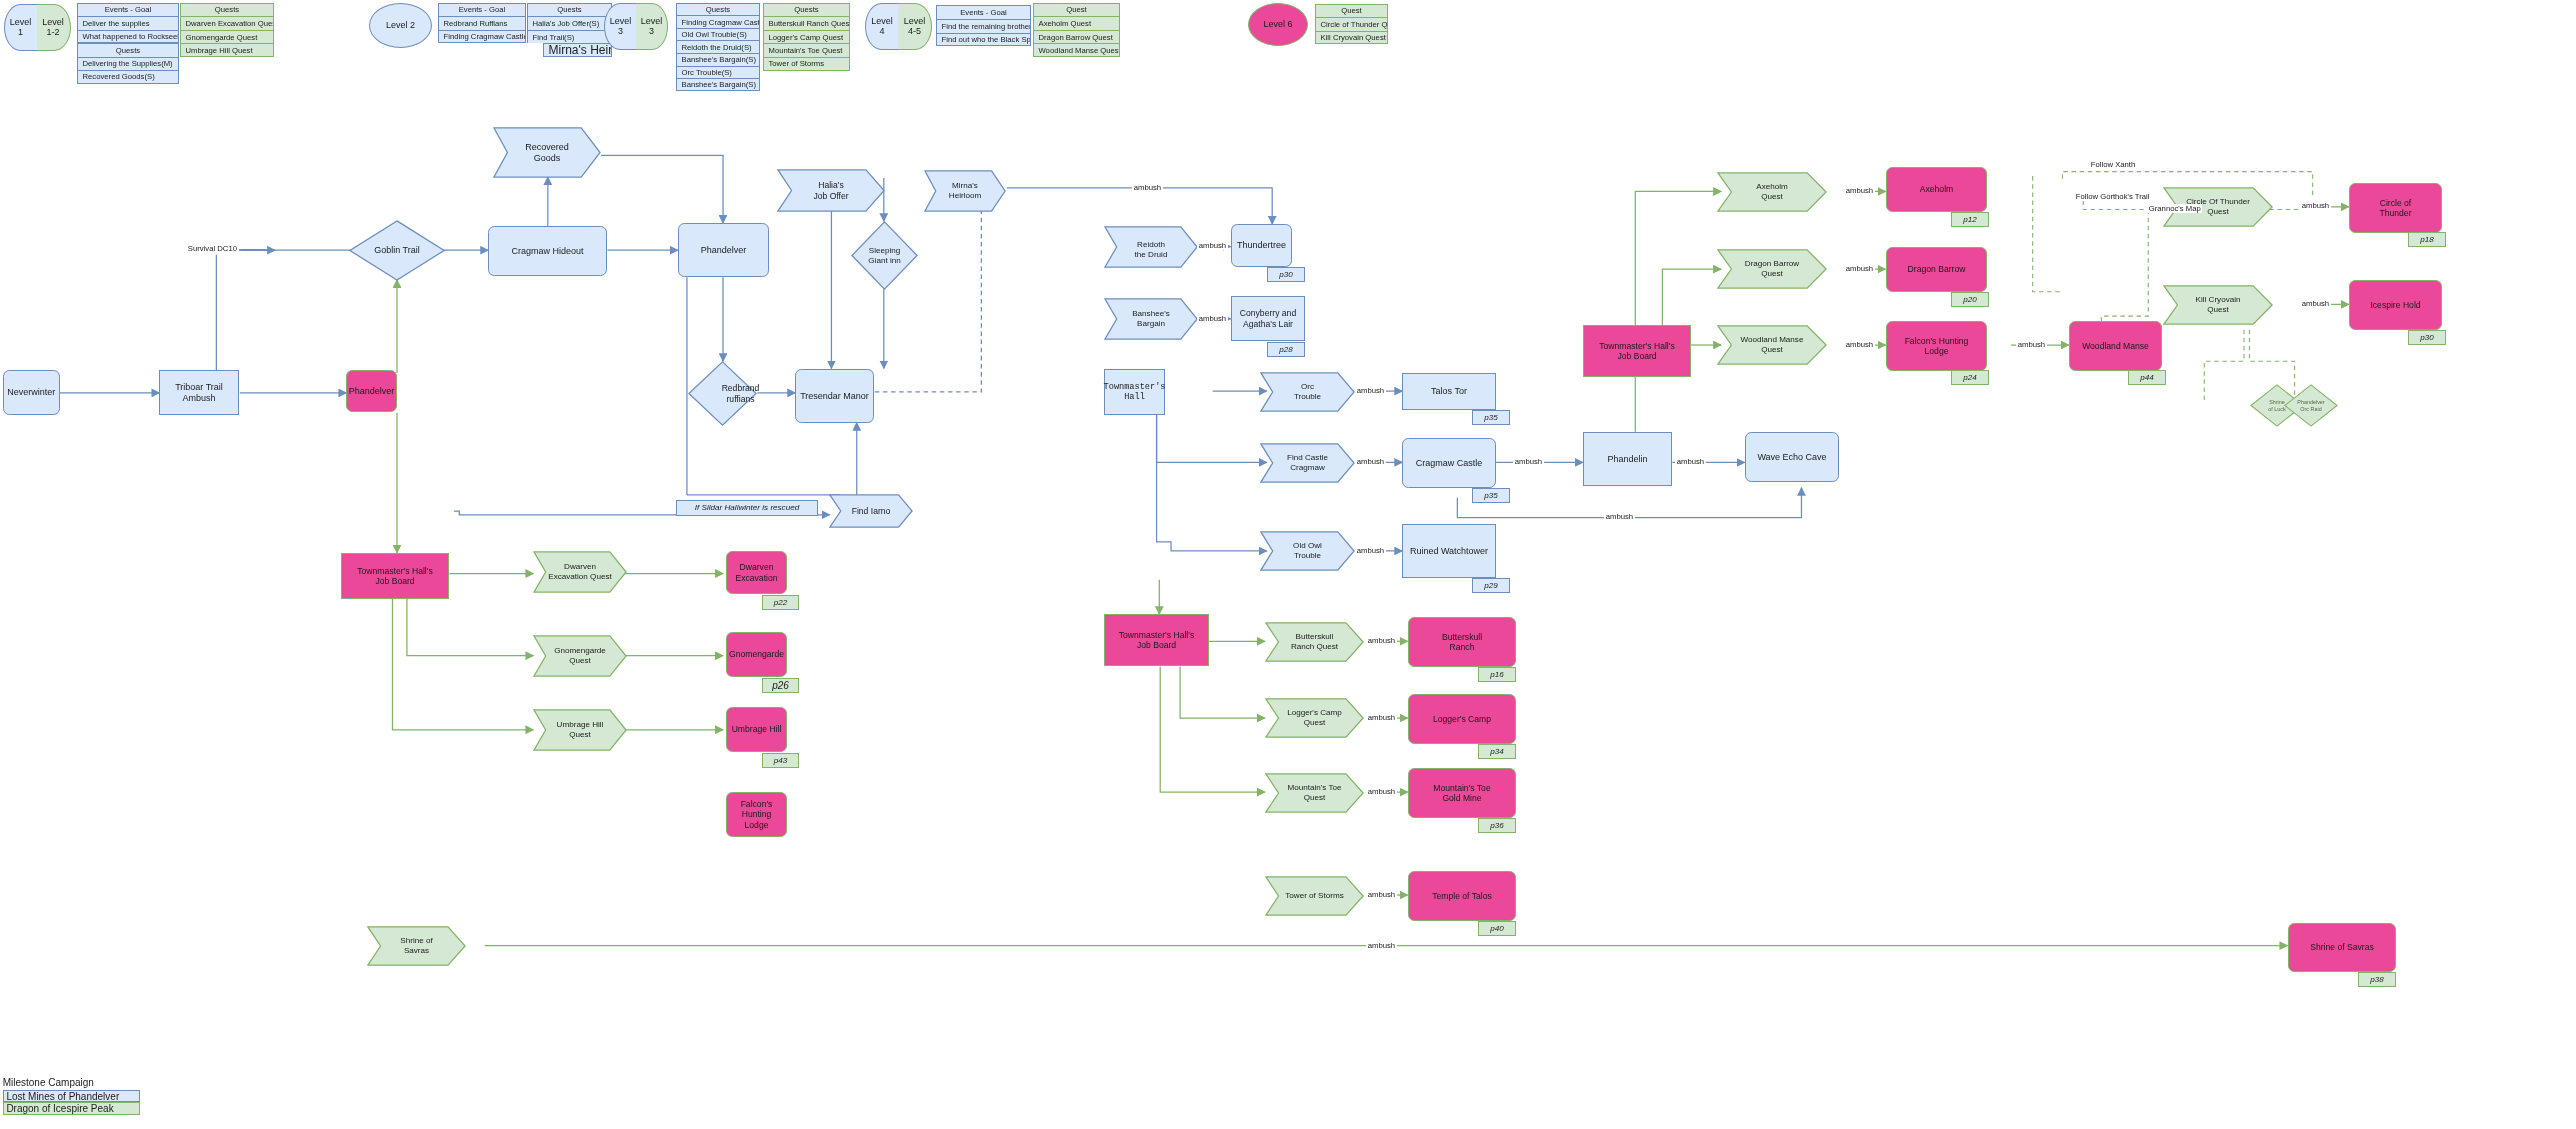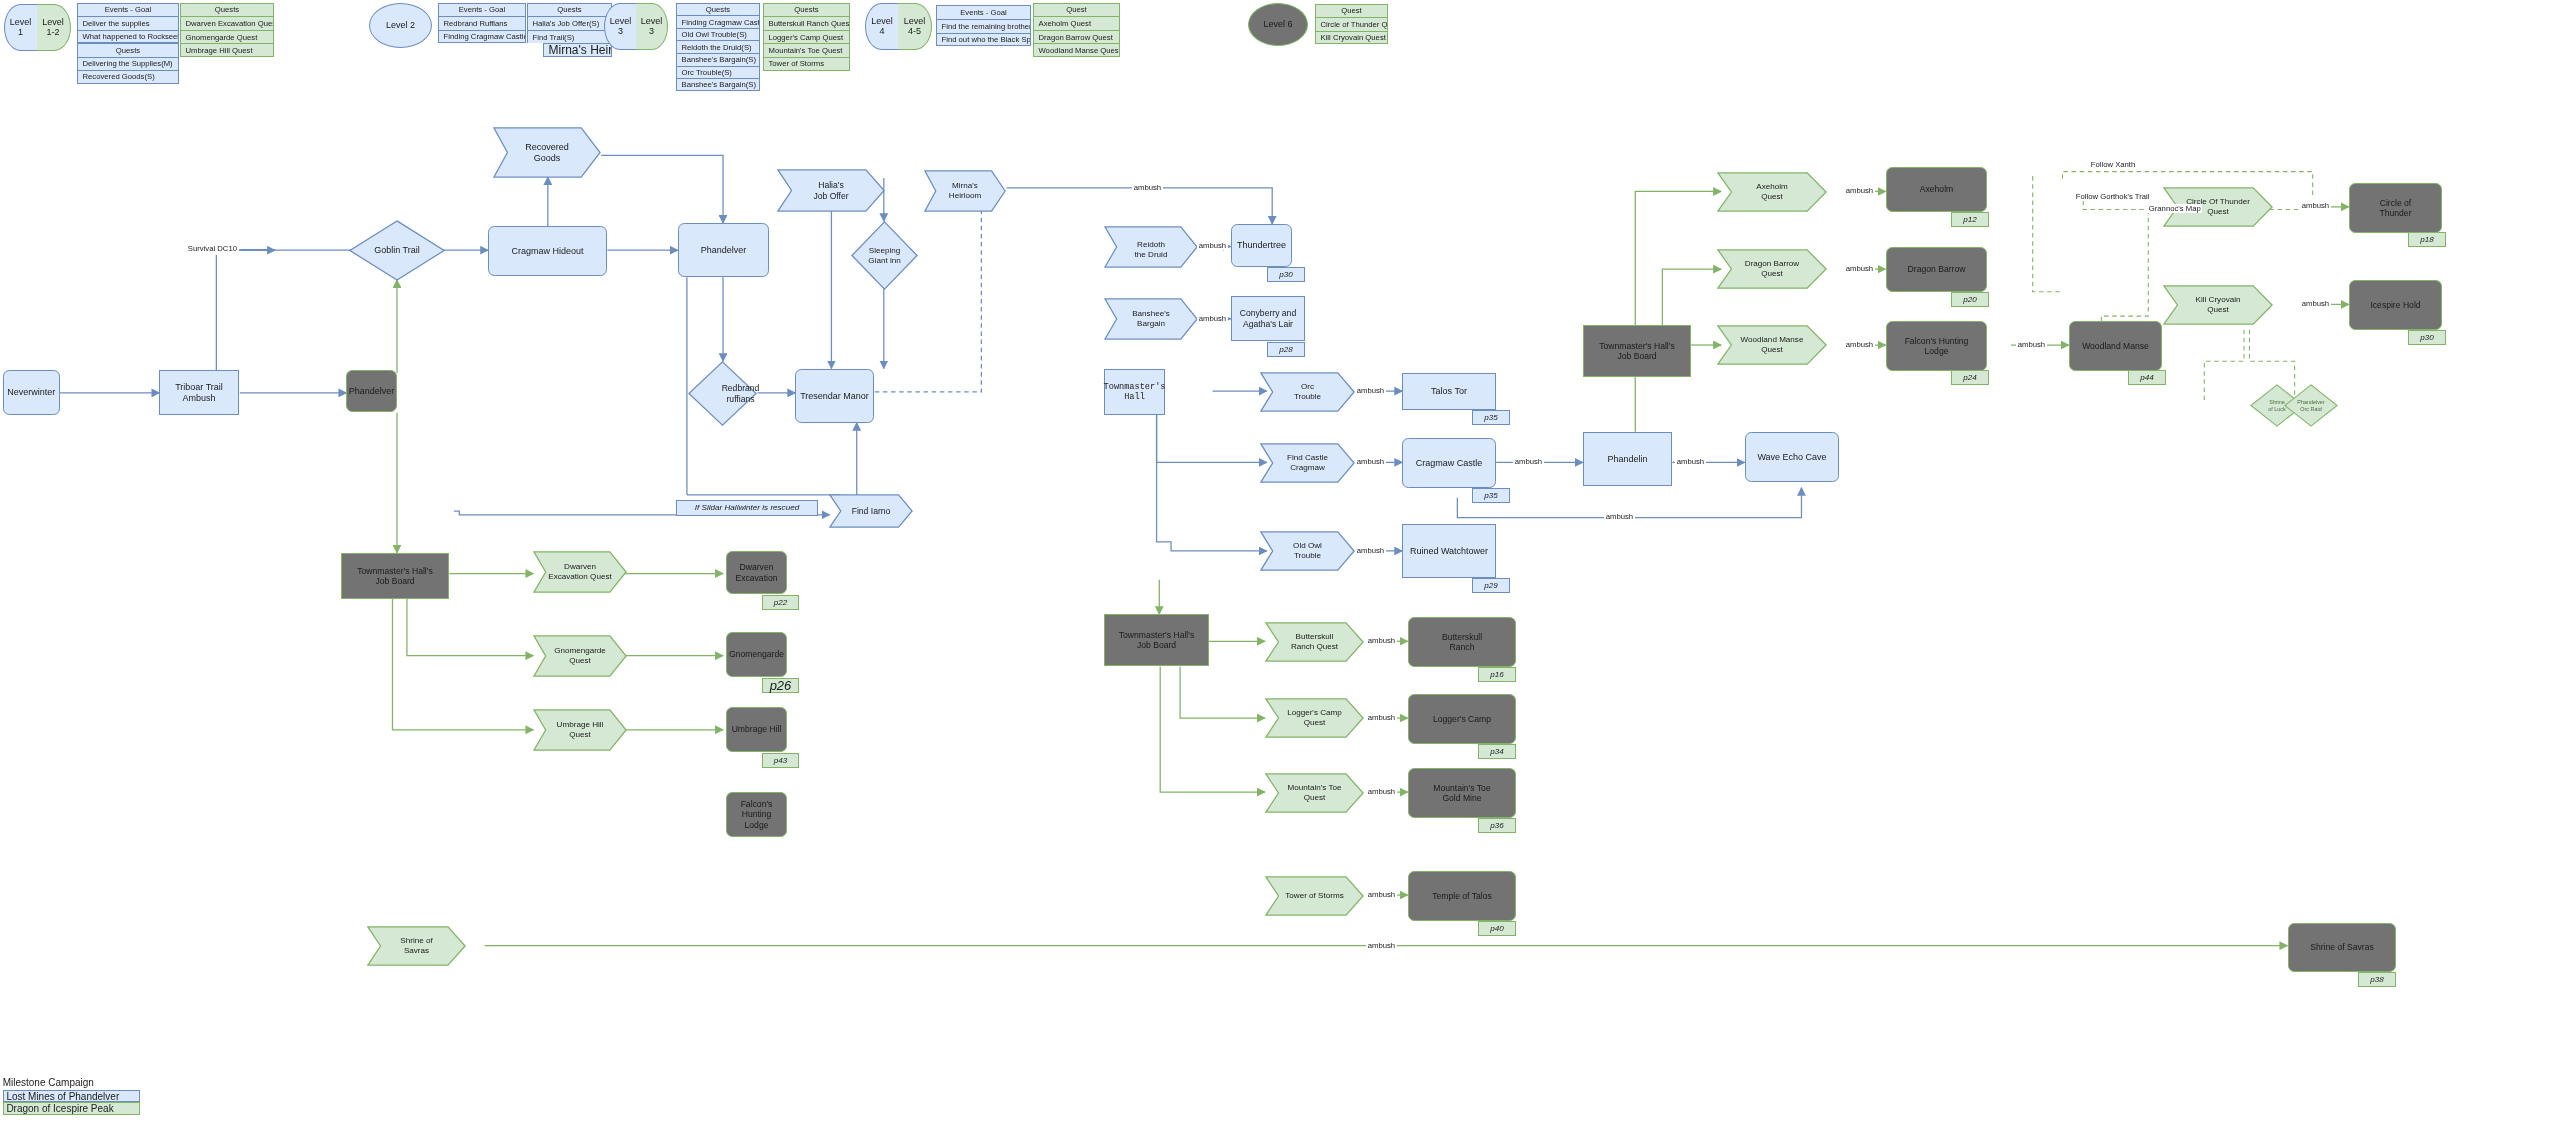--- a/index.html
+++ b/index.html
@@ -5,21 +5,21 @@
   html,body{margin:0;padding:0;background:#ffffff;}
   body{width:2576px;height:1129px;position:relative;overflow:hidden;
        font-family:"Liberation Sans","DejaVu Sans",sans-serif;color:#1a1a1a;}
   #canvas{position:absolute;left:0;top:0;width:2576px;height:1129px;}
   svg.edges{position:absolute;left:0;top:0;width:2576px;height:1129px;pointer-events:none;}
 
   
   .node{position:absolute;box-sizing:border-box;display:flex;align-items:center;
         justify-content:center;text-align:center;line-height:1.18;}
   .blue{background:#dae8fc;border:0.9px solid #6c8ebf;color:#1b1b1b;}
-  .green{background:#737373;border:0.9px solid #82b366;color:#1b1b1b;}
+  .green{background:#ec4899;border:0.9px solid #82b366;color:#1b1b1b;}
   .rect{border-radius:0;}
   .round{border-radius:6.3px;}
 
   
   .lvlwrap{position:absolute;display:flex;}
   .lvl-l{border:0.9px solid #6c8ebf;background:#dae8fc;border-right:none;
          border-radius:100% 0 0 100%/100% 0 0 100%;display:flex;align-items:center;
          justify-content:center;text-align:center;line-height:1.15;box-sizing:border-box;}
   .lvl-r{border:0.9px solid #82b366;background:#d5e8d4;border-left:none;
          border-radius:0 100% 100% 0/0 100% 100% 0;display:flex;align-items:center;
@@ -510,21 +510,21 @@
     <svg viewBox="0 0 104 46" preserveAspectRatio="none" style="position:absolute;inset:0;width:100%;height:100%;">
       <polygon points="1,1 85,1 103,23 85,45 1,45 14,23" fill="#d5e8d4" stroke="#82b366" stroke-width="1.4"></polygon>
     </svg>
     <div style="position:absolute;inset:0;display:flex;align-items:center;justify-content:center;text-align:center;font-size:8.1px;white-space:pre-line;line-height:1.18;">Gnomengarde
 Quest</div>
   </div>
 
   <div class="node green round" style="left:726px;top:632px;width:61px;height:45px;font-size:8.6px;">
     <span>Gnomengarde</span>
   </div>
-  <div class="pref green" style="left:762px;top:678px;width:37px;height:15.4px;font-size:13px;">
+  <div class="pref green" style="left:762px;top:678px;width:37px;height:15.4px;font-size:10px;">
     <span>p26</span>
   </div>
 
   <div style="position:absolute;left:533px;top:709px;width:94px;height:42px;">
     <svg viewBox="0 0 104 46" preserveAspectRatio="none" style="position:absolute;inset:0;width:100%;height:100%;">
       <polygon points="1,1 85,1 103,23 85,45 1,45 14,23" fill="#d5e8d4" stroke="#82b366" stroke-width="1.4"></polygon>
     </svg>
     <div style="position:absolute;inset:0;display:flex;align-items:center;justify-content:center;text-align:center;font-size:8.1px;white-space:pre-line;line-height:1.18;">Umbrage Hill
 Quest</div>
   </div>

